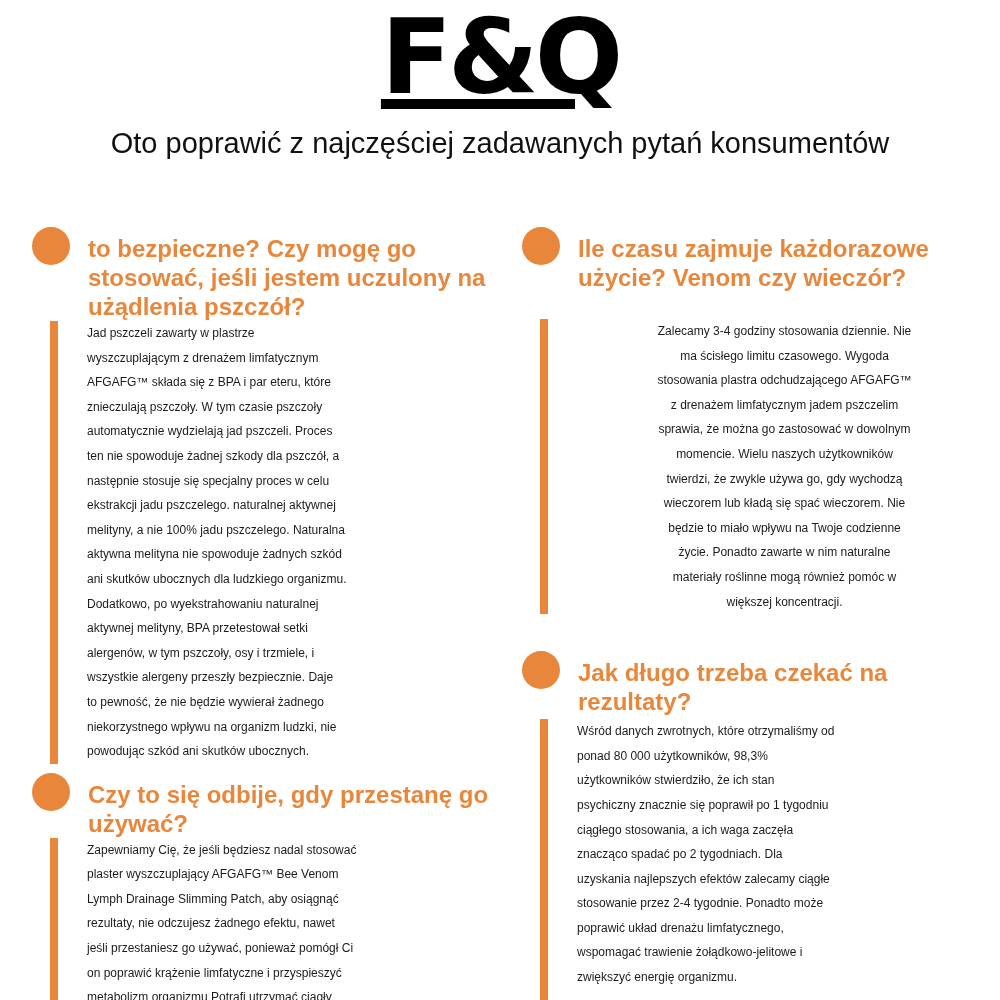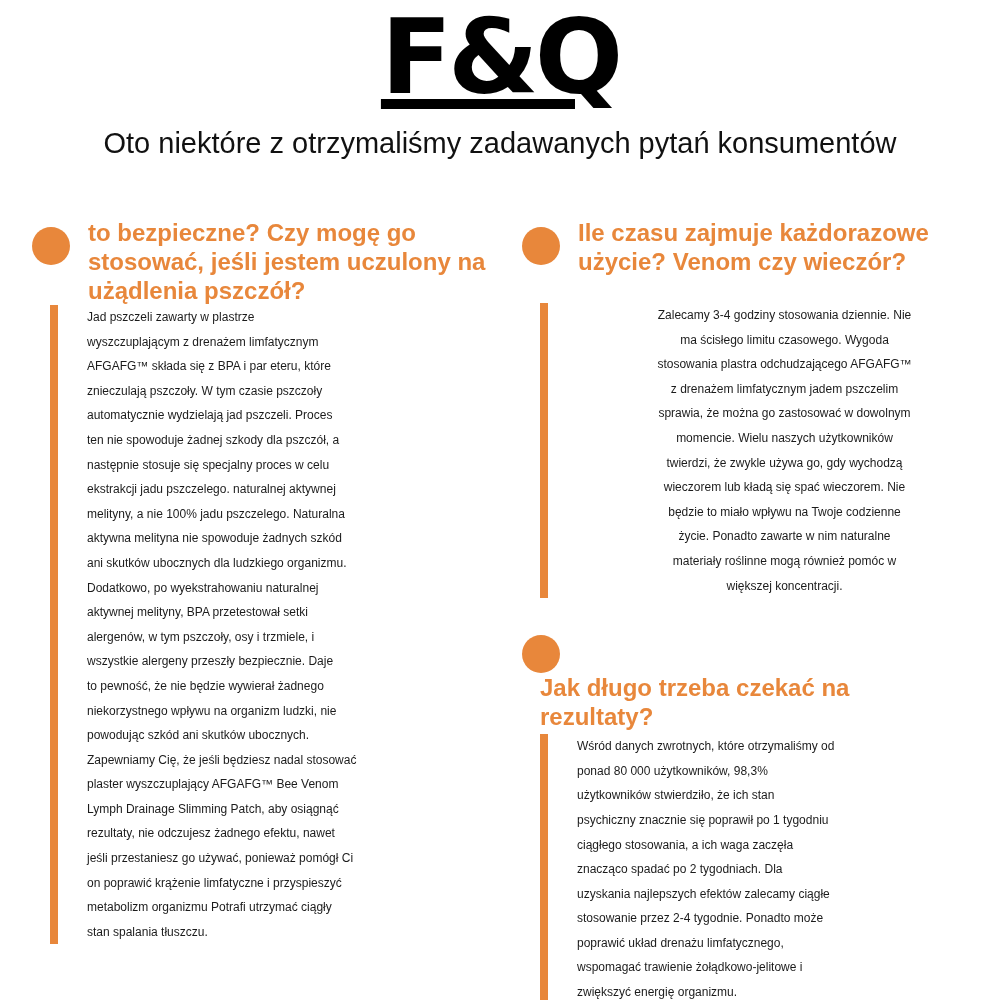--- a/index.html
+++ b/index.html
@@ -56,41 +56,42 @@
     background: var(--accent, #E8873B);
     margin-top: 9px;
   }
   .q-text {
     margin-left: 18px;
     color: var(--accent, #E8873B);
     font-size: 24px;
     line-height: 29px;
     font-weight: 700;
     white-space: pre;
+    margin-top: 16px;
   }
   .answer {
     margin-left: 18px;
     border-left: 8px solid var(--accent, #E8873B);
     padding-left: 29px;
     font-size: 12px;
     line-height: 24.6px;
     font-weight: 400;
     color: #1b1b1b;
     white-space: pre;
   }
   .mt27 { margin-top: 27px; text-align: center; }
-  .mt28 { margin-top: 28px; flex-direction: column; }
+  .mt28 { margin-top: 28px; }
   .mt14 { margin-top: 3px; }
   .pb14 { padding-bottom: 14px; }
 </style>
 </head>
 <body>
 
 <div class="title">F&amp;Q</div>
-<div class="subtitle">Oto niektóre z otrzymaliśmy zadawanych pytań konsumentów</div>
+<div class="subtitle">Oto poprawić z najczęściej zadawanych pytań konsumentów</div>
 
 <div class="col col-left">
   <div class="qa-block">
     <div class="q-row">
       <span class="bullet"></span>
       <div class="q-text">to bezpieczne? Czy mogę go
 stosować, jeśli jestem uczulony na
 użądlenia pszczół?</div>
     </div>
     <div class="answer">Jad pszczeli zawarty w plastrze
@@ -106,20 +107,25 @@
 ani skutków ubocznych dla ludzkiego organizmu.
 Dodatkowo, po wyekstrahowaniu naturalnej
 aktywnej melityny, BPA przetestował setki
 alergenów, w tym pszczoły, osy i trzmiele, i
 wszystkie alergeny przeszły bezpiecznie. Daje
 to pewność, że nie będzie wywierał żadnego
 niekorzystnego wpływu na organizm ludzki, nie
 powodując szkód ani skutków ubocznych.</div>
   </div>
   <div class="qa-block">
+    <div class="q-row">
+      <span class="bullet"></span>
+      <div class="q-text">Czy to się odbije, gdy przestanę go
+używać?</div>
+    </div>
     <div class="answer">Zapewniamy Cię, że jeśli będziesz nadal stosować
 plaster wyszczuplający AFGAFG™ Bee Venom
 Lymph Drainage Slimming Patch, aby osiągnąć
 rezultaty, nie odczujesz żadnego efektu, nawet
 jeśli przestaniesz go używać, ponieważ pomógł Ci
 on poprawić krążenie limfatyczne i przyspieszyć
 metabolizm organizmu Potrafi utrzymać ciągły
 stan spalania tłuszczu.</div>
   </div>
 </div>

